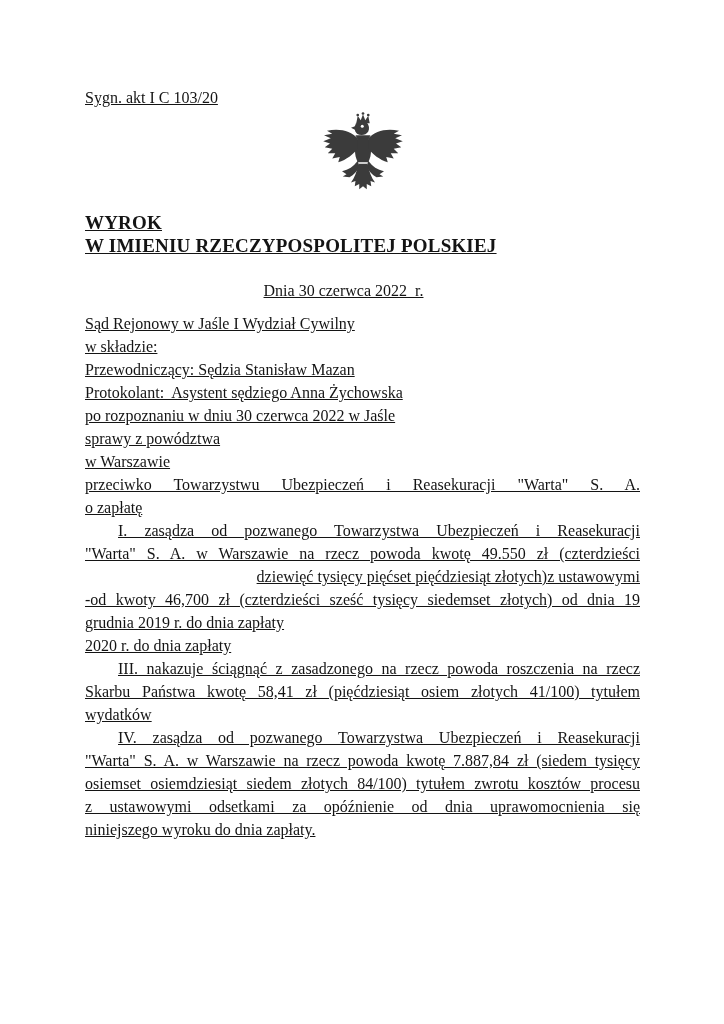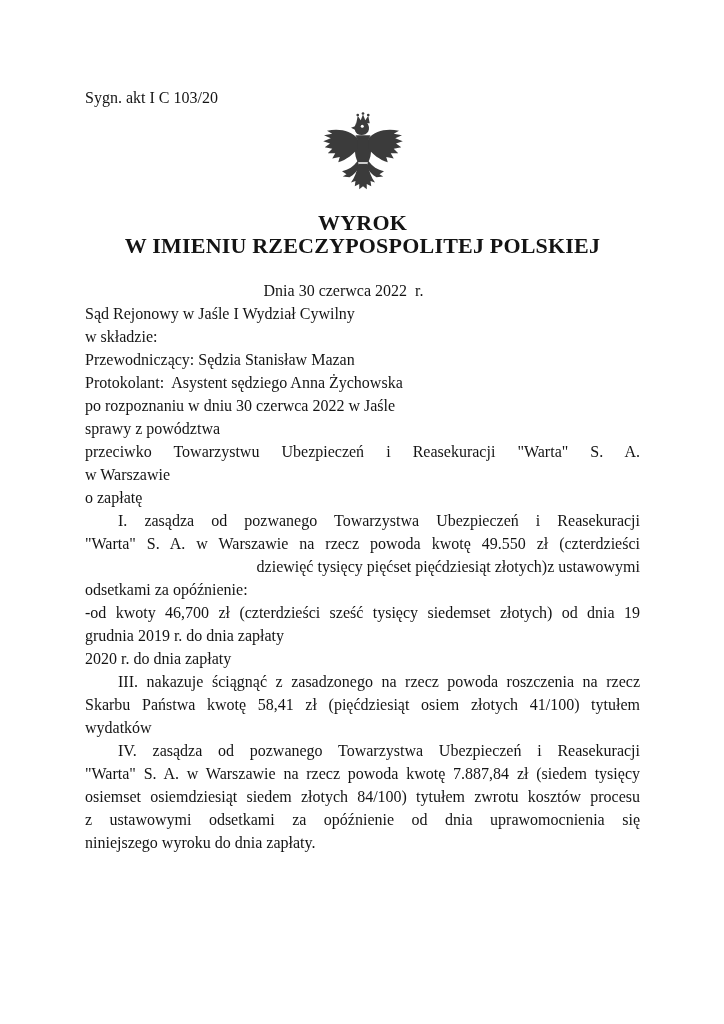--- a/index.html
+++ b/index.html
@@ -7,47 +7,48 @@
   .page {
     position: relative;
     width: 724px;
     height: 1024px;
     background: #ffffff;
     font-family: "Liberation Serif", "DejaVu Serif", serif;
     font-size: 16px;
     line-height: 23px;
     color: #141414;
     overflow: hidden;
+    text-decoration: underline;
   }
   .content {
     padding: 86px 84px 0 85px; 
   }
   .case-number {
     white-space: nowrap;
   }
   .emblem-wrap {
     text-align: center;
     height: 92px;
     margin-top: 2px;
   }
   .title-block {
-    text-align: center;
+    text-align: left;
     margin-top: 8px;
     font-weight: bold;
-    font-size: 22px;
+    font-size: 19px;
     line-height: 23px;
     letter-spacing: 0.2px;
   }
   .date-line {
     text-align: center;
     padding-right: 38px;
     margin-top: 22px;
     white-space: nowrap;
   }
-  .body-text { margin-top: 0; }
+  .body-text { margin-top: 10px; }
   .ln { white-space: nowrap; }
   .ln.j {              
     text-align: justify;
     text-align-last: justify;
   }
   .ln.ind { padding-left: 33px; }   
   .ln.split {                        
     display: flex;
     justify-content: flex-end;
   }
@@ -103,31 +104,30 @@
 
     <div class="date-line">Dnia 30 czerwca 2022&nbsp; r.</div>
 
     <div class="body-text">
       <div class="ln">Sąd Rejonowy w Jaśle I Wydział Cywilny</div>
       <div class="ln">w składzie:</div>
       <div class="ln">Przewodniczący: Sędzia Stanisław Mazan</div>
       <div class="ln">Protokolant:&nbsp; Asystent sędziego Anna Żychowska</div>
       <div class="ln">po rozpoznaniu w dniu 30 czerwca 2022 w Jaśle</div>
       <div class="ln">sprawy z powództwa</div>
+      <div class="ln">w Warszawie</div>
       <div class="ln j">przeciwko Towarzystwu Ubezpieczeń i Reasekuracji "Warta" S. A.</div>
-      <div class="ln">w Warszawie</div>
       <div class="ln">o zapłatę</div>
 
       <div class="ln j ind">I. zasądza od pozwanego Towarzystwa Ubezpieczeń i Reasekuracji</div>
       <div class="ln j">"Warta" S. A. w Warszawie na rzecz powoda kwotę 49.550 zł (czterdzieści</div>
       <div class="ln split">
         <span>dziewięć tysięcy pięćset pięćdziesiąt złotych)</span>
         <span>z ustawowymi</span>
       </div>
-      <div class="ln">odsetkami za opóźnienie:</div>
 
       <div class="ln j">-od kwoty 46,700 zł (czterdzieści sześć tysięcy siedemset złotych) od dnia 19</div>
       <div class="ln">grudnia 2019 r. do dnia zapłaty</div>
       <div class="ln">2020 r. do dnia zapłaty</div>
 
 
       <div class="ln j ind">III. nakazuje ściągnąć z zasadzonego na rzecz powoda roszczenia na rzecz</div>
       <div class="ln j">Skarbu Państwa kwotę 58,41 zł (pięćdziesiąt osiem złotych 41/100) tytułem</div>
       <div class="ln">wydatków</div>
 

